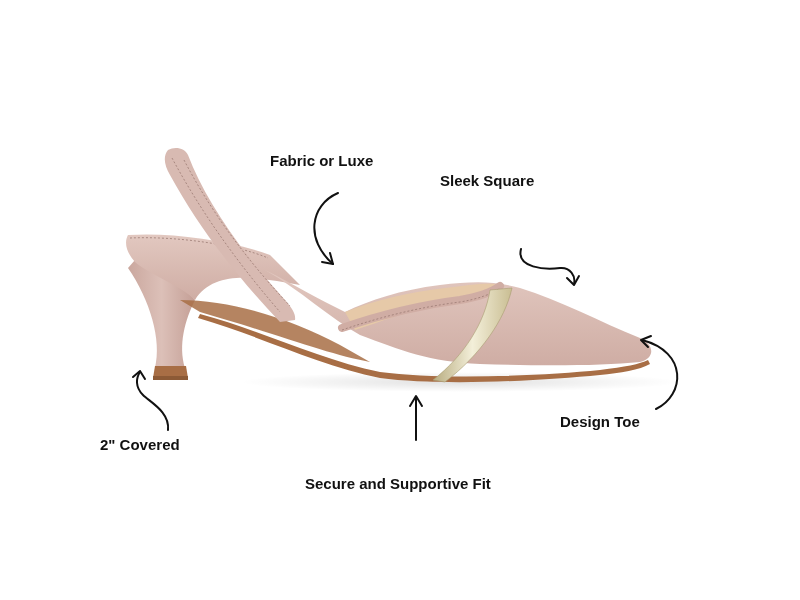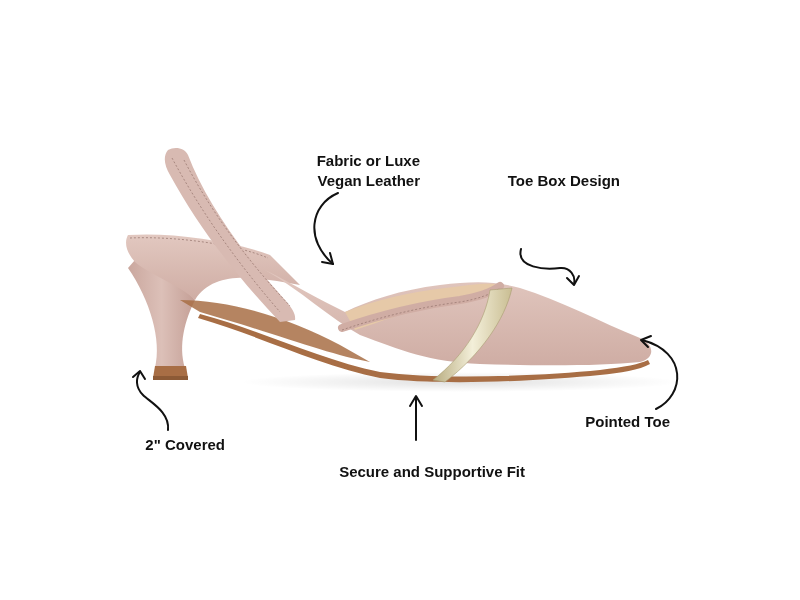--- a/index.html
+++ b/index.html
@@ -1,20 +1,20 @@
 <!DOCTYPE html>
 <html><head>
 <meta charset="utf-8">
 <style>
   html, body { margin:0; padding:0; background:#ffffff; }
   body { width:800px; height:600px; position:relative; overflow:hidden;
          font-family:"Liberation Sans", "DejaVu Sans", sans-serif; }
   .stage { position:absolute; left:0; top:0; width:800px; height:600px; }
   .label { position:absolute; font-weight:bold; color:#111; font-size:15px; line-height:20px;
-           text-align:right; white-space:nowrap; }
+           text-align:left; white-space:nowrap; }
   .label span { display:block; }
   svg.shoe, svg.arrows { position:absolute; left:0; top:0; }
 </style>
 </head>
 <body>
 
 <div class="stage">
 
   <svg class="shoe" width="800" height="600" viewBox="0 0 800 600">
     <defs>
@@ -86,31 +86,30 @@
       <path d="M410 406 L416 396 L422 406"></path>
     </g>
     <g>
       <path d="M656 409 C685 395 688 352 642 340"></path>
       <path d="M648 347 L641 340 L651 336"></path>
     </g>
   </svg>
 
   <div class="label" style="left:270px; top:151px; width:150px;">
     <span>Fabric or Luxe</span>
-    <span>Vegan Leather</span>
   </div>
 
   <div class="label" style="left:440px; top:171px; width:180px;">
-    <span>Toe Box Design</span>
+    <span>Sleek Square</span>
   </div>
 
   <div class="label" style="left:100px; top:435px; width:125px;">
     <span>2" Covered</span>
   </div>
 
-  <div class="label" style="left:305px; top:462px; width:220px;">
+  <div class="label" style="left:305px; top:474px; width:220px;">
     <span>Secure and Supportive Fit</span>
   </div>
 
   <div class="label" style="left:560px; top:412px; width:110px;">
-    <span>Pointed Toe</span>
+    <span>Design Toe</span>
   </div>
 </div>
 
 </body></html>

